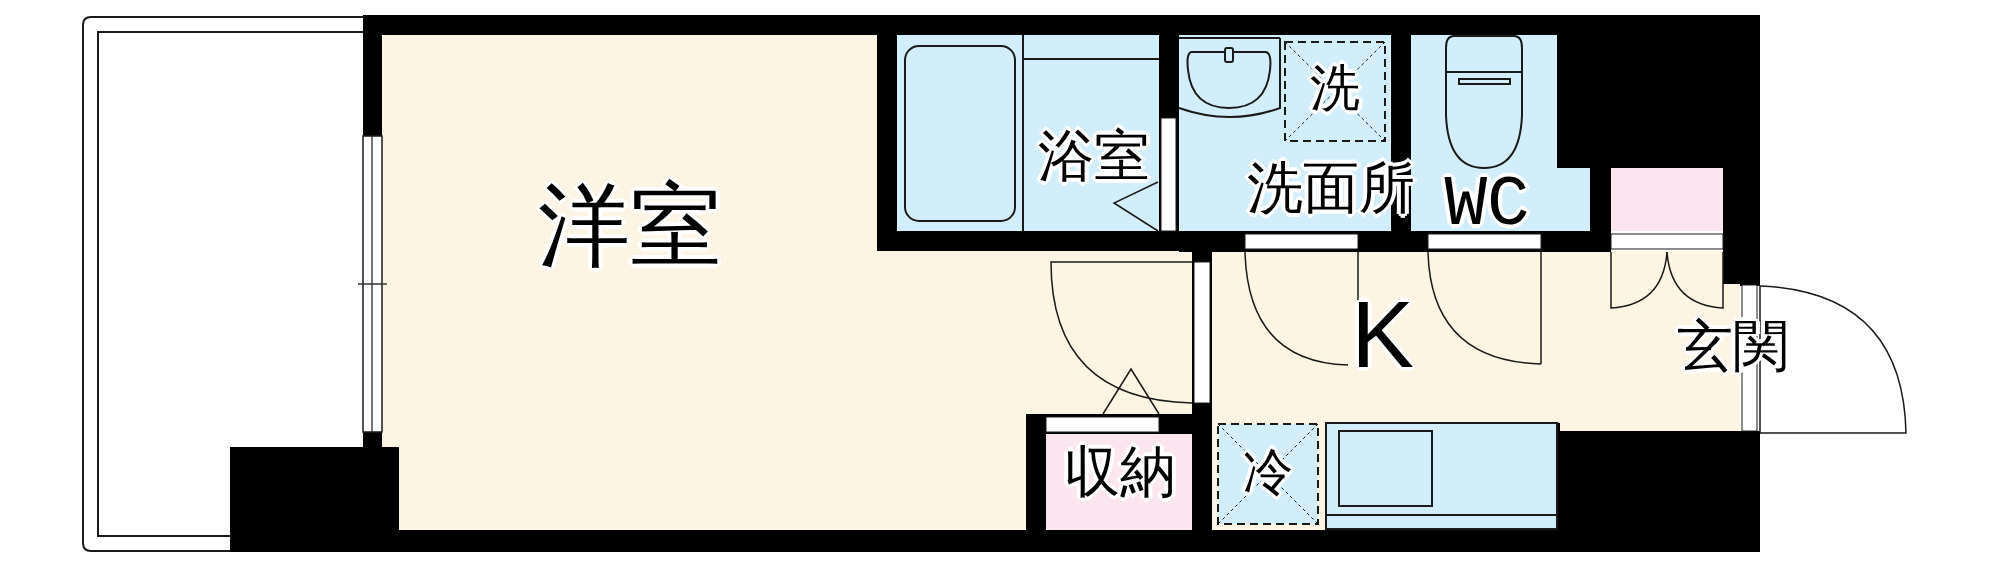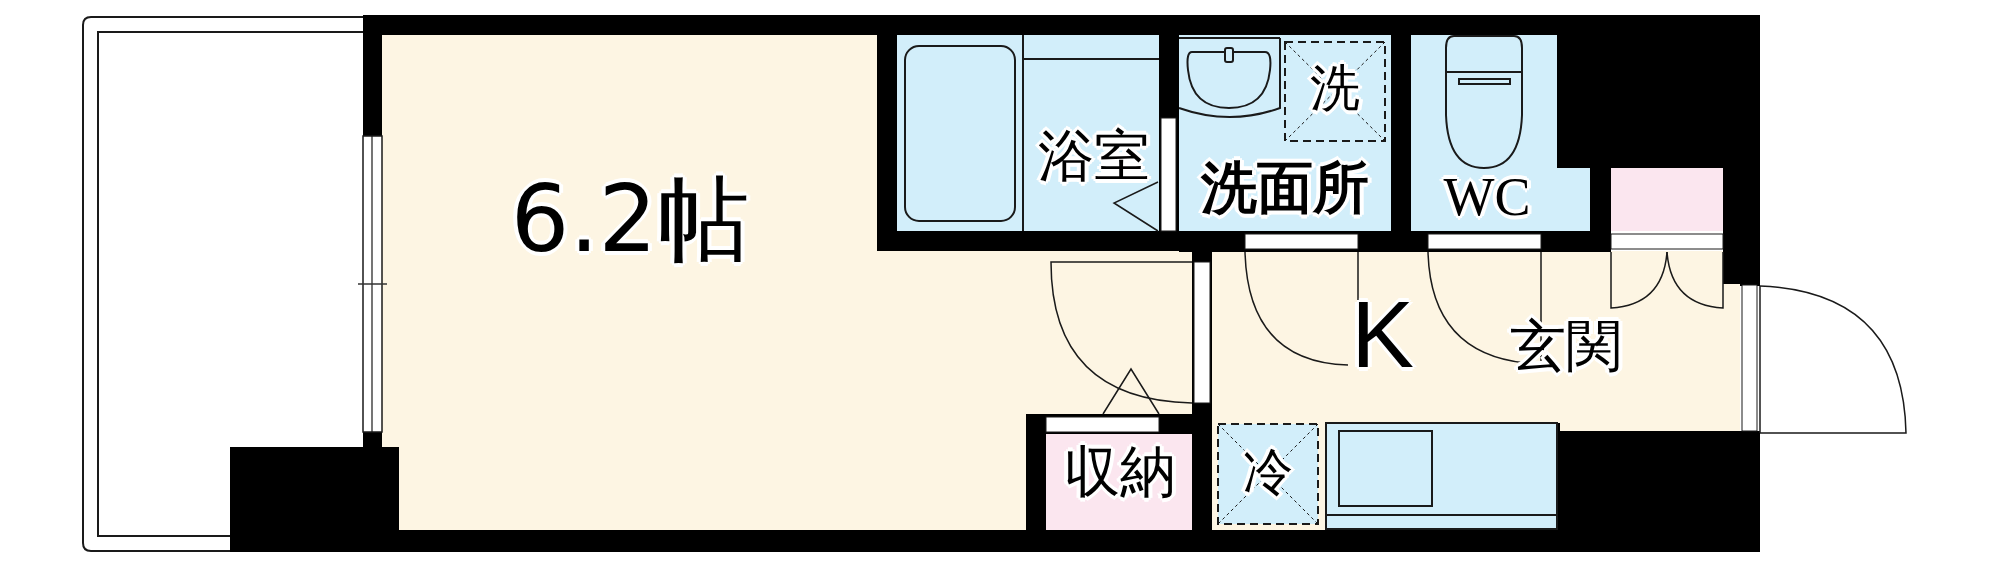--- a/index.html
+++ b/index.html
@@ -16,21 +16,21 @@
       -webkit-text-stroke: 0;
       text-shadow:
         3px 0 0 #fff, -3px 0 0 #fff, 0 3px 0 #fff, 0 -3px 0 #fff,
         2px 2px 0 #fff, -2px 2px 0 #fff, 2px -2px 0 #fff, -2px -2px 0 #fff,
         4px 0 0 #fff, -4px 0 0 #fff, 0 4px 0 #fff, 0 -4px 0 #fff;
     }
     .lbl-main { font-size: 92px; line-height: 112px; }
     .lbl-mid { font-size: 56px; }
     .lbl-small { font-size: 50px; }
     .lbl-k { font-size: 94px; font-family: "Liberation Sans", sans-serif; }
-    .lbl-wc { font-size: 54px; font-family: Liberation Serif, serif; }
+    .lbl-wc { font-size: 71px; font-family: Liberation Mono, monospace; }
   </style>
 </head>
 <body>
 
 <svg id="plan" viewBox="0 0 1997 566" xmlns="http://www.w3.org/2000/svg">
 
   <g fill="none" stroke="#1a1a1a" stroke-width="2">
     <path d="M363,17 L91,17 Q83,17 83,25 L83,543 Q83,551 91,551 L230,551"></path>
     <path d="M363,32 L98,32 L98,536 L230,536"></path>
   </g>
@@ -153,30 +153,30 @@
     </g>
     <g stroke="#1a1a1a" stroke-width="2">
       <rect x="1326" y="423" width="231" height="106" fill="#D2EEFA"></rect>
       <rect x="1339" y="431" width="93" height="75" fill="#D2EEFA"></rect>
       <line x1="1326" y1="515" x2="1557" y2="515"></line>
     </g>
   </g>
 </svg>
 
 <div class="lbl lbl-main" style="left:500px; top:170px; width:260px;">
-  <div style="margin-top:-6px;">6.2帖</div>
+  <div>洋室</div>
 </div>
 
 <div class="lbl lbl-mid" style="left:1030px; top:128px; width:128px;">浴室</div>
 
-<div class="lbl lbl-mid" style="left:1190px; top:160px; width:190px;font-weight:bold;">洗面所</div>
+<div class="lbl lbl-mid" style="left:1236px; top:160px; width:190px;">洗面所</div>
 
 <div class="lbl lbl-small" style="left:1307px; top:63px; width:56px;">洗</div>
 
 <div class="lbl lbl-wc" style="left:1420px; top:170px; width:134px;">WC</div>
 
 <div class="lbl lbl-k" style="left:1345px; top:288px; width:75px;">K</div>
 
 <div class="lbl lbl-small" style="left:1240px; top:447px; width:56px;">冷</div>
 
 <div class="lbl lbl-mid" style="left:1052px; top:444px; width:136px;">収納</div>
 
-<div class="lbl lbl-mid" style="left:1501px; top:318px; width:130px;">玄関</div>
+<div class="lbl lbl-mid" style="left:1668px; top:318px; width:130px;">玄関</div>
 
 </body></html>

